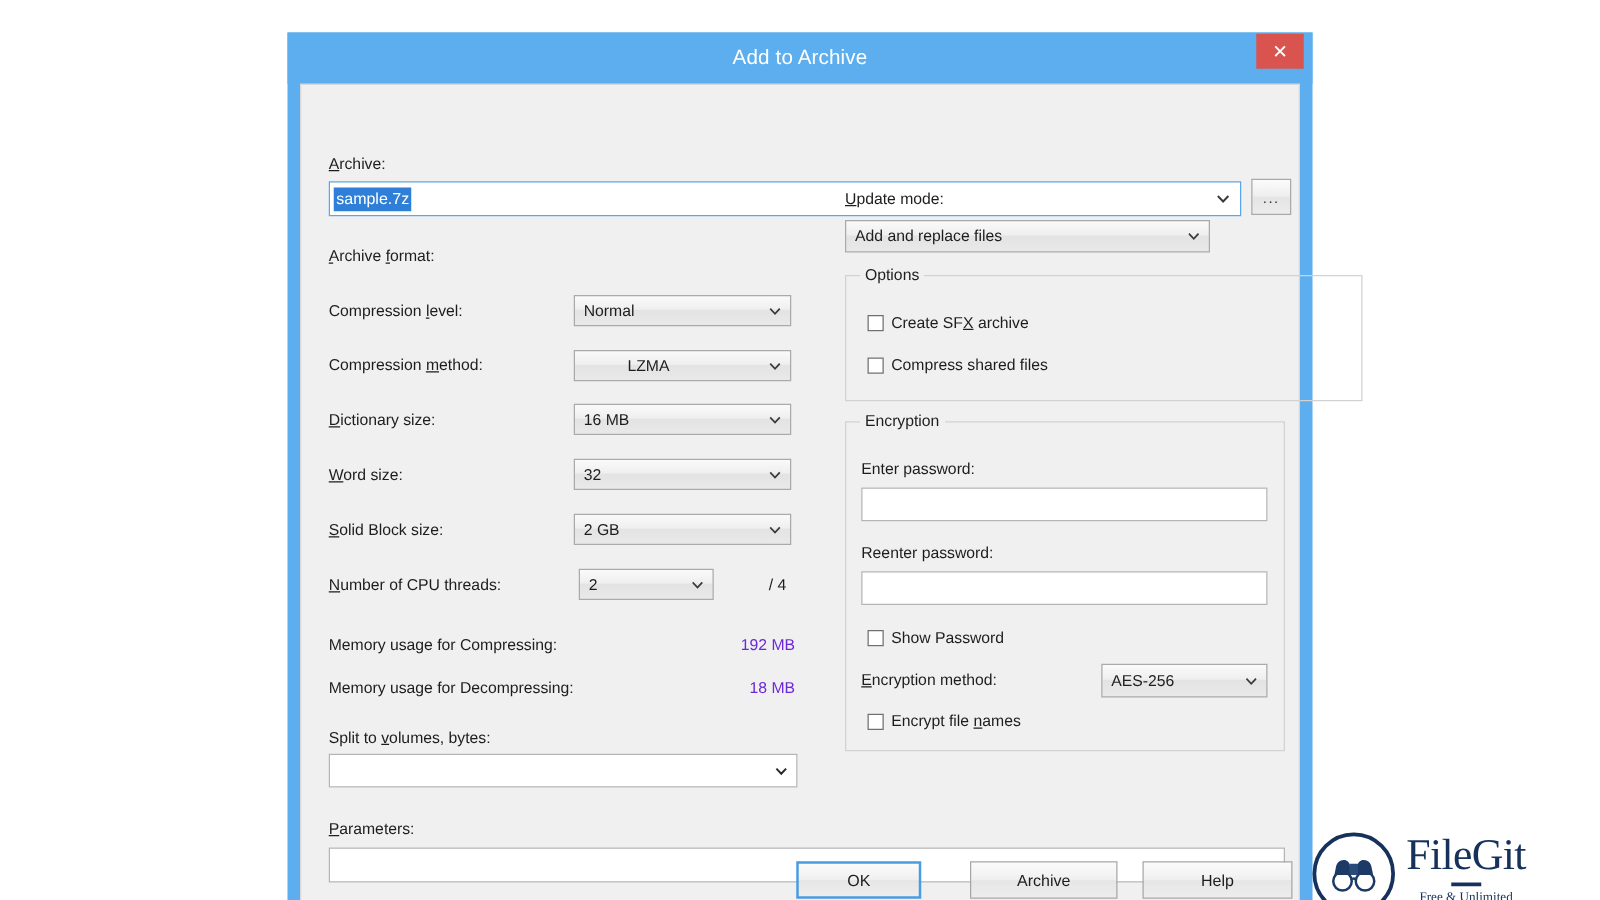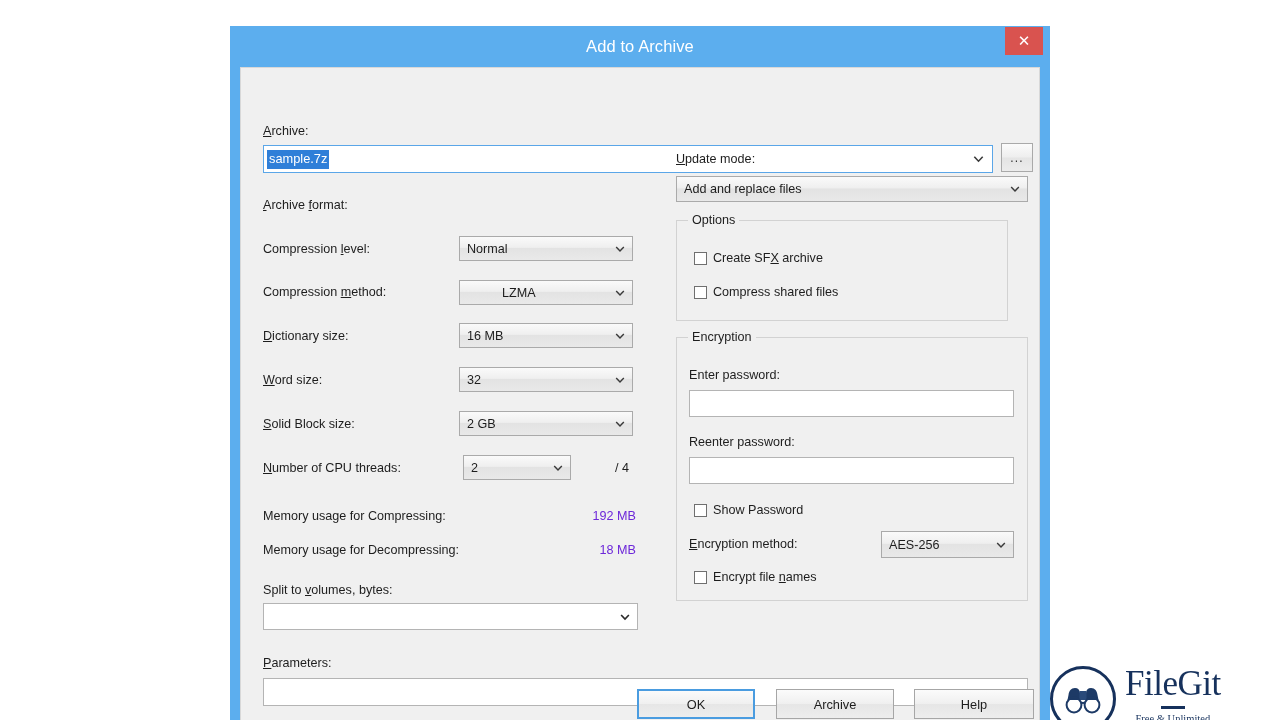--- a/index.html
+++ b/index.html
@@ -343,28 +343,28 @@
 
       <div class="abs lbl" style="left:22px; top:515px;">Split to <u>v</u>olumes, bytes:</div>
       <div class="combo editable" style="left:22px; top:535px; width:375px; height:27px;">
         <span></span>
         <svg class="chev" viewBox="0 0 12 12">
             <path d="M2 4.2 L6 8.4 L10 4.2" stroke="#2a2a2a" stroke-width="1.9" fill="none" stroke-linecap="square"></path>
           </svg>
       </div>
 
       <div class="abs lbl" style="left:435px; top:84px;"><u>U</u>pdate mode:</div>
-      <div class="combo" style="left:435px; top:108px; width:352px; height:26px;text-align:right;">
+      <div class="combo" style="left:435px; top:108px; width:292px; height:26px;text-align:right;">
         <span>Add and replace files</span>
         <svg class="chev" viewBox="0 0 12 12">
             <path d="M2 4.2 L6 8.4 L10 4.2" stroke="#3a3a3a" stroke-width="1.7" fill="none" stroke-linecap="square"></path>
           </svg>
       </div>
 
-      <div class="group" style="left:435px; top:152px; width:332px; height:101px;">
+      <div class="group" style="left:435px; top:152px; width:414px; height:101px;">
         <span class="group-title">Options</span>
       </div>
       <div class="cbrow" style="left:453px; top:183px;">
         <span class="cbox"></span>
         <span>Create SF<u>X</u> archive</span>
       </div>
       <div class="cbrow" style="left:453px; top:217px;">
         <span class="cbox"></span>
         <span>Compress shared files</span>
       </div>
@@ -399,21 +399,21 @@
       <div class="cbrow" style="left:453px; top:502px;">
         <span class="cbox"></span>
         <span>Encrypt file <u>n</u>ames</span>
       </div>
 
       <div class="abs lbl" style="left:22px; top:588px;"><u>P</u>arameters:</div>
       <div class="tinput" style="left:22px; top:610px; width:765px; height:28px;">
         <span></span>
       </div>
 
-      <div class="btn default" style="left:396px; top:621px; width:118px;">
+      <div class="btn default" style="left:396px; top:621px; width:100px;">
         <span>OK</span>
       </div>
       <div class="btn" style="left:535px; top:621px; width:118px;">
         <span>Archive</span>
       </div>
       <div class="btn" style="left:673px; top:621px; width:120px;">
         <span>Help</span>
       </div>
 
     </div>

